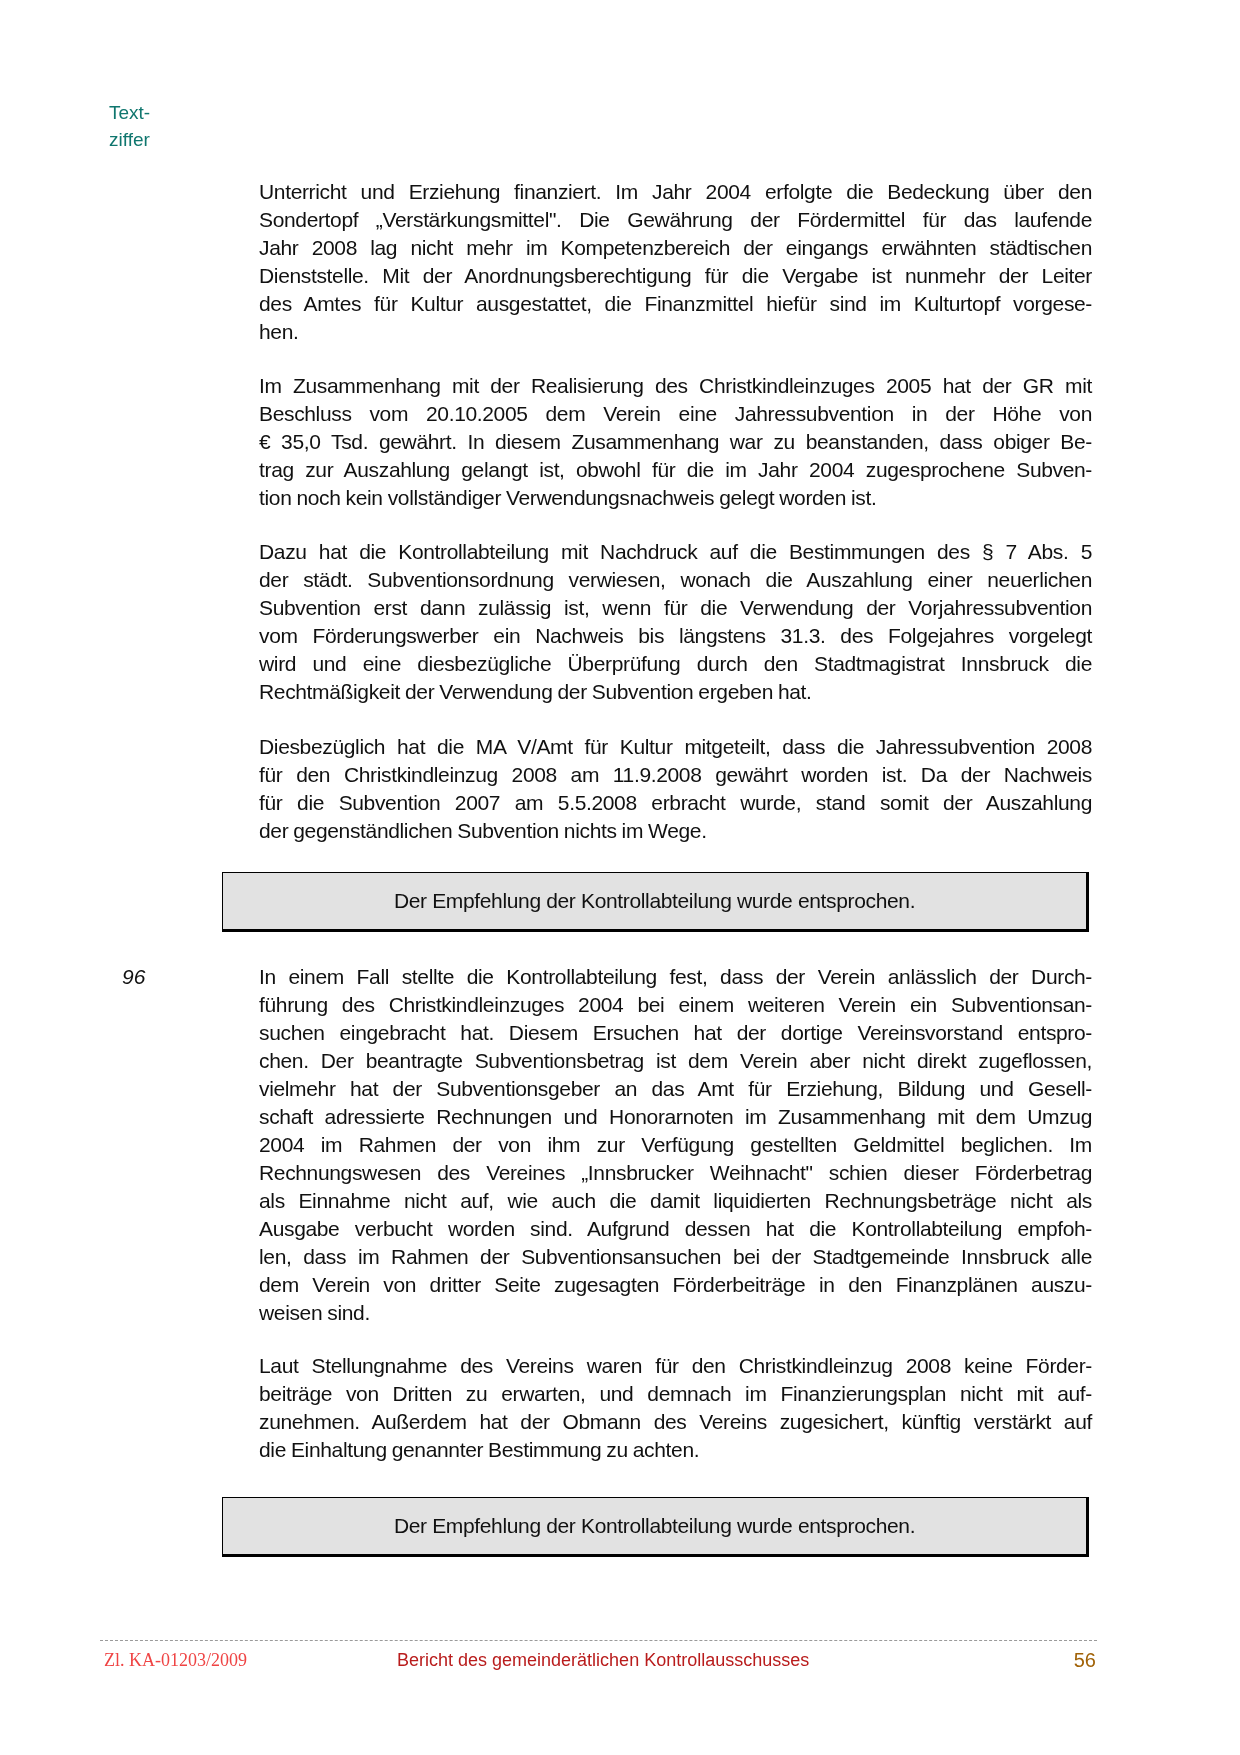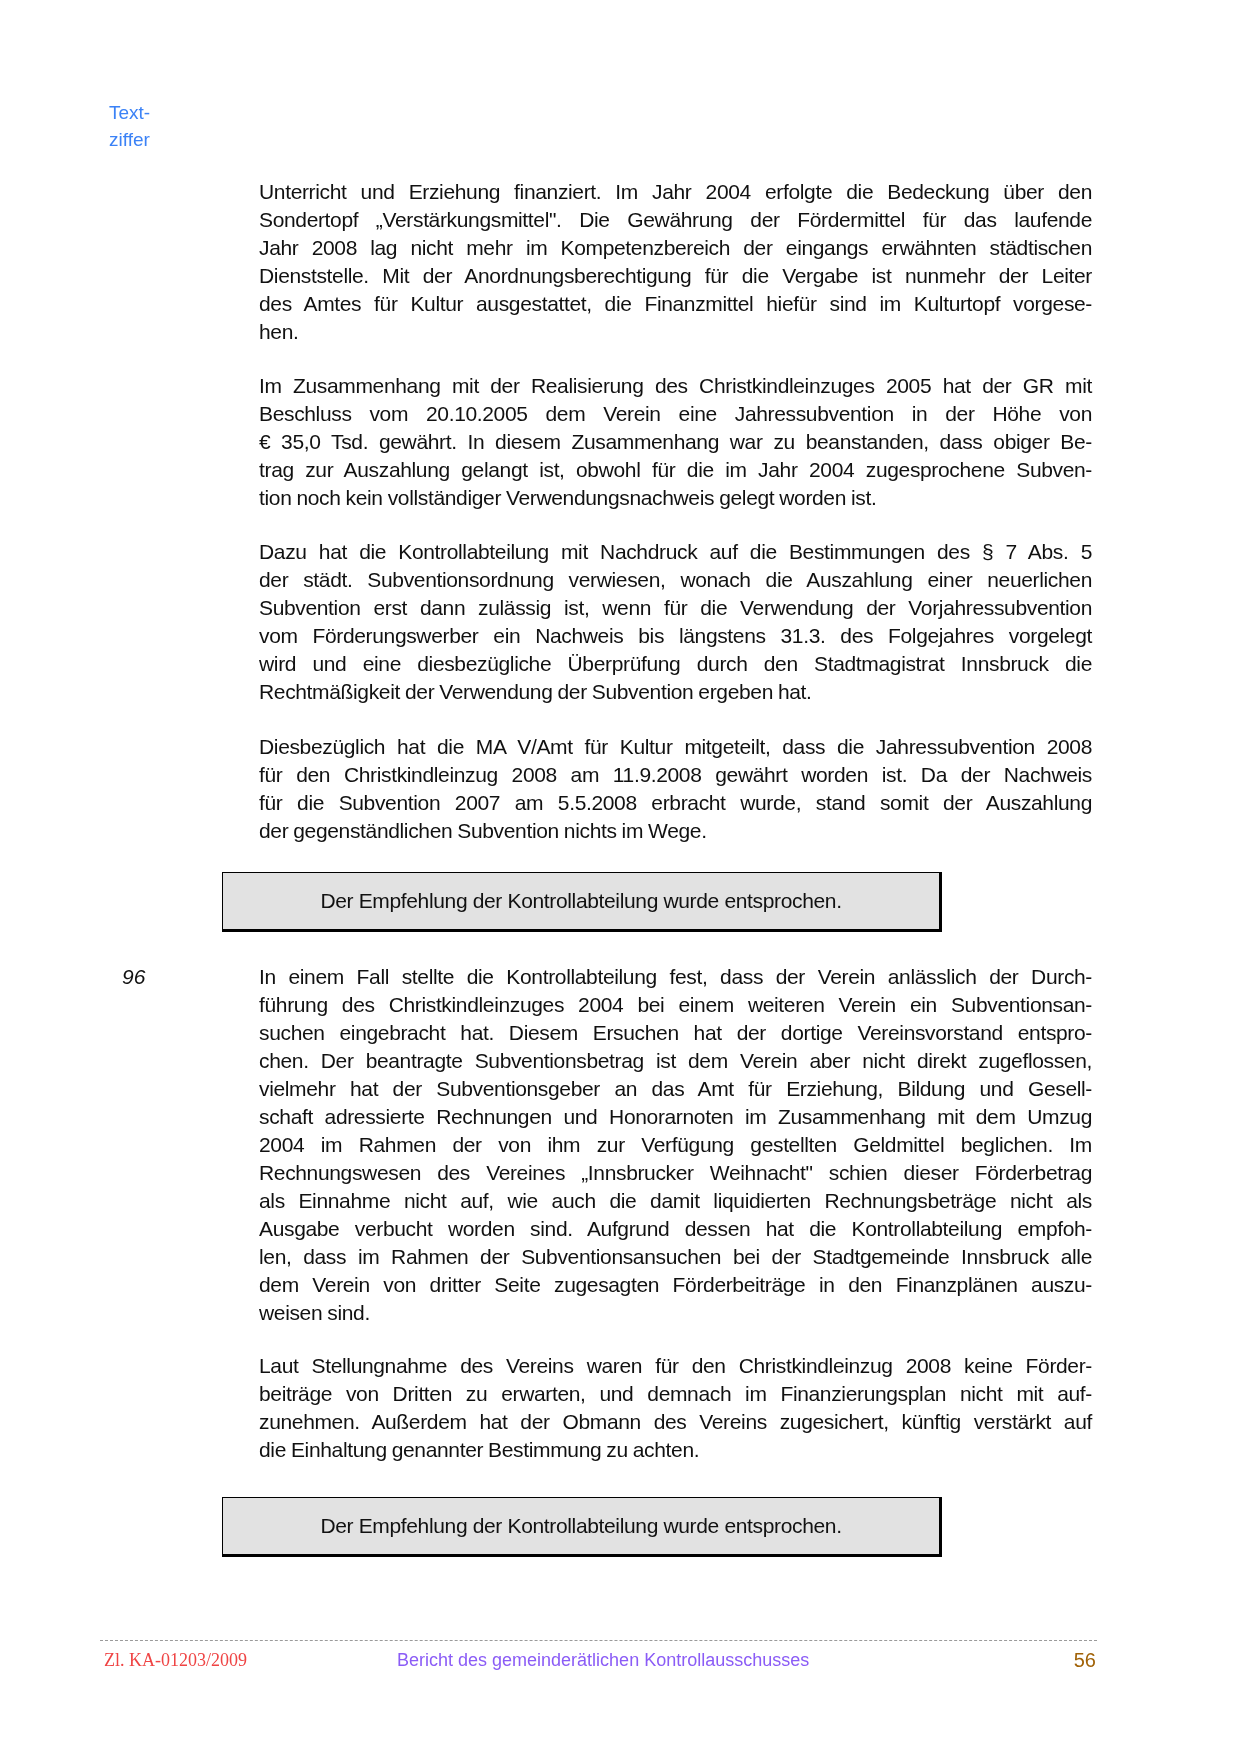--- a/index.html
+++ b/index.html
@@ -1,33 +1,33 @@
 <!DOCTYPE html>
 <html><head>
   <meta charset="utf-8">
   <style>
     html, body { margin: 0; padding: 0; background: #ffffff; }
     body { width: 1240px; height: 1755px; position: relative; overflow: hidden;
       font-family: "DejaVu Sans Condensed", "Liberation Sans Narrow", "Liberation Sans", sans-serif; color: #111; }
     .page { position: absolute; left: 0; top: 0; width: 1240px; height: 1755px; }
-    .margin-label { position: absolute; left: 109px; top: 99px; font-size: 19px; line-height: 27px; color: #3b82f6;
+    .margin-label { position: absolute; left: 109px; top: 99px; font-size: 19px; line-height: 27px; color: #0f766e;
       font-family: "Liberation Sans", sans-serif; }
     .para { position: absolute; left: 222px; width: 870px; font-size: 21px; line-height: 28px;
       text-align: justify; font-family: "Liberation Sans", sans-serif; letter-spacing: -0.35px; word-spacing: -0.5px; }
     .para .ln { display: block; text-align: justify; text-align-last: justify; white-space: nowrap; margin-left: 37px; }
     .para .ln.last { text-align-last: left; }
     .tz { position: absolute; left: 122px; font-size: 21px; line-height: 28px; font-family: "Liberation Sans", sans-serif; }
-    .box { position: absolute; left: 222px; width: 720px; height: 60px; background: #e2e2e2;
+    .box { position: absolute; left: 222px; width: 867px; height: 60px; background: #e2e2e2;
       border-left: 1.5px solid #000; border-top: 1.5px solid #000; border-right: 3.5px solid #000; border-bottom: 3.5px solid #000;
       display: flex; align-items: center; justify-content: center; box-sizing: border-box; }
     .box span { font-size: 21px; font-family: "Liberation Sans", sans-serif; letter-spacing: -0.35px; }
     .footer-rule { position: absolute; left: 100px; width: 997px; top: 1640px; border-top: 1px dashed #9a9a9a; }
     .footer { position: absolute; top: 1648px; font-size: 18px; font-family: "Liberation Sans", sans-serif; line-height: 24px; }
     .footer.ref { left: 104px; color: #ef4444; font-family: Liberation Serif, serif; }
-    .footer.title { left: 397px; color: #8b5cf6; }
+    .footer.title { left: 397px; color: #b91c1c; }
     .footer.page-no { left: 1050px; width: 46px; text-align: right; color: #a16207; font-size: 20px; }
   </style>
 </head>
 <body>
 
 <div class="page">
 
   <div class="margin-label">
     <div>Text-</div>
     <div>ziffer</div>

